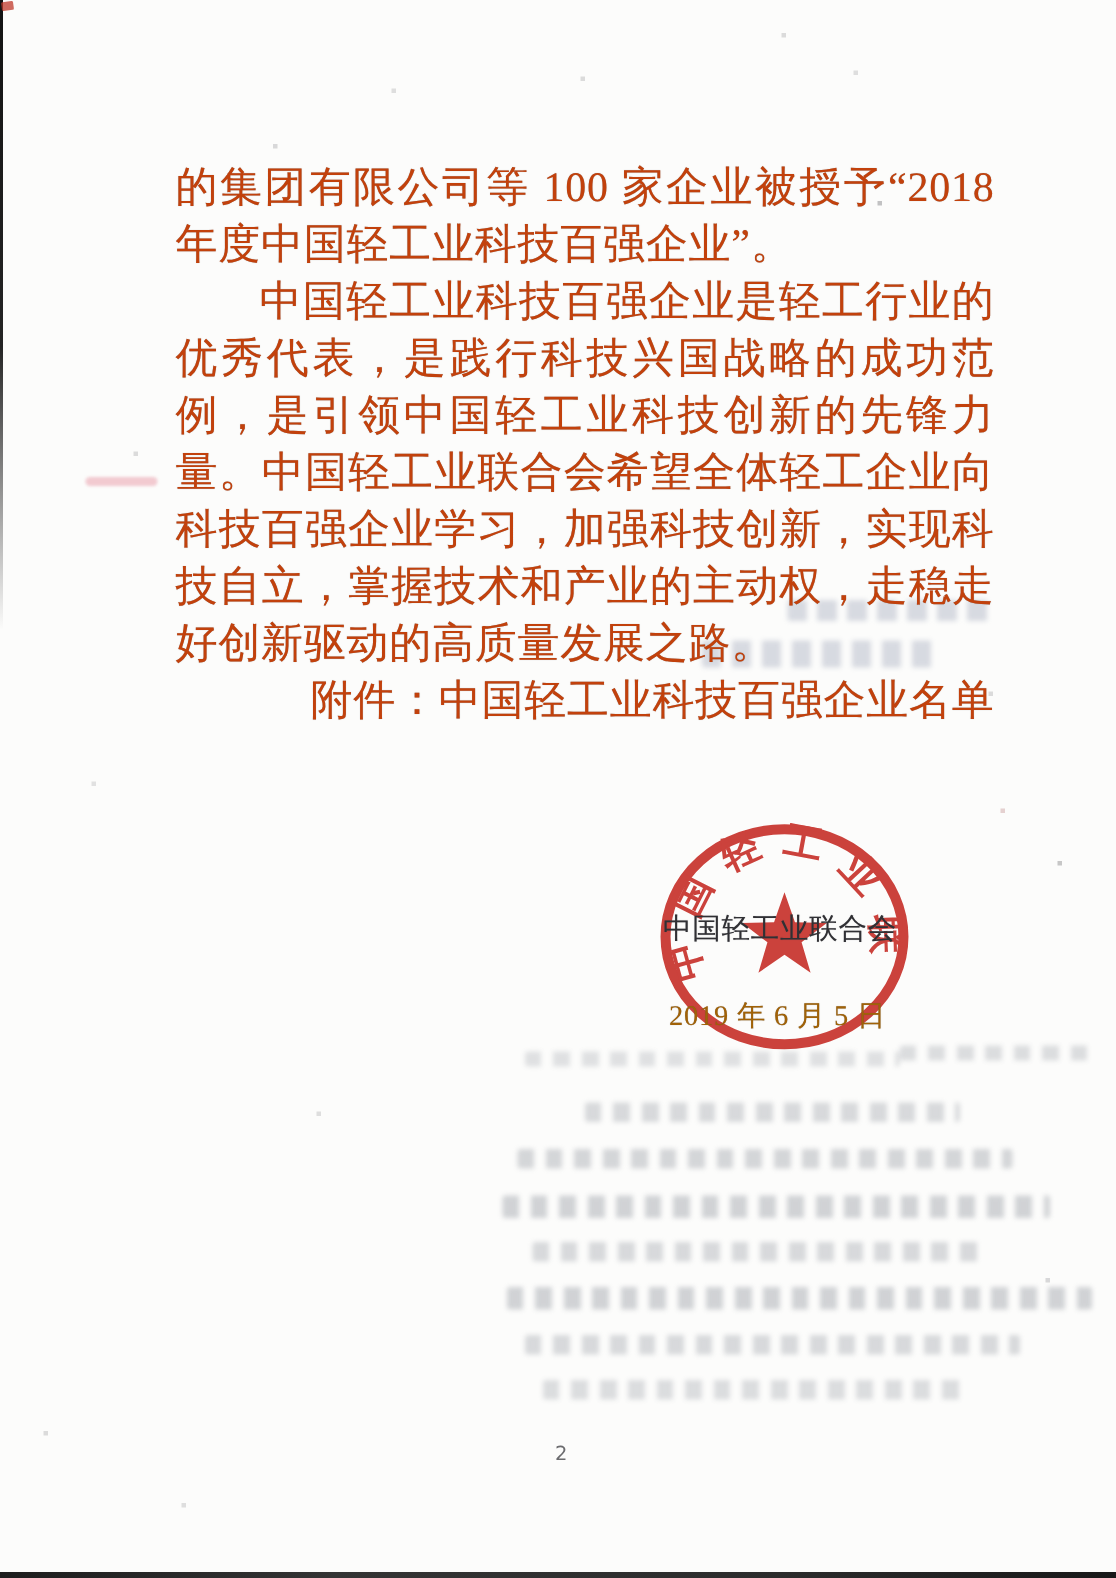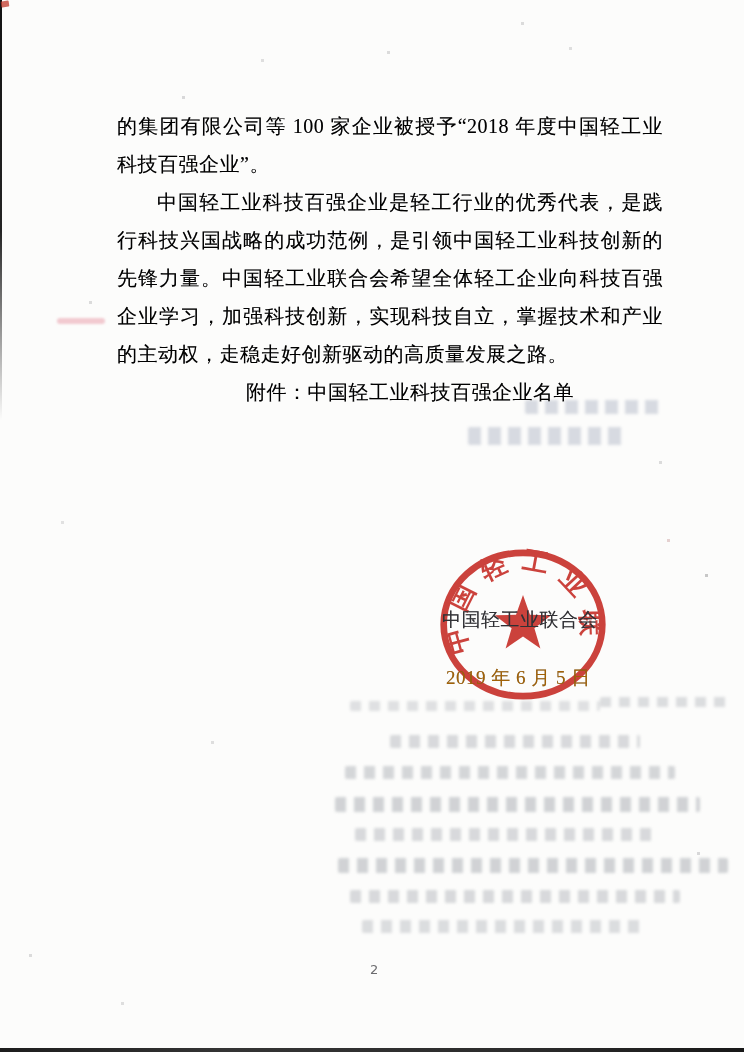--- a/index.html
+++ b/index.html
@@ -5,27 +5,27 @@
   html,body{margin:0;padding:0;}
   body{
     width:744px;height:1052px;position:relative;overflow:hidden;
     background:#fcfcfb;
     font-family:"Liberation Serif","DejaVu Serif",serif;
   }
   .page{position:absolute;inset:0;}
   
   .body-text{
     position:absolute;left:117px;top:107px;width:546px;
-    font-size:20px;line-height:38px;letter-spacing:.5px;
-    color:#000000;text-align:justify;
+    font-size:28px;line-height:38px;letter-spacing:.5px;
+    color:#c2410c;text-align:justify;
     text-shadow:0 0 .5px rgba(70,70,75,.55);
   }
   .body-text p{margin:0;}
   .body-text p.indent{text-indent:2em;font-family:Liberation Serif, serif;}
-  .attachment{margin-top:40px;text-indent:2em;text-align:center;}
+  .attachment{margin-top:40px;text-indent:2em;text-align:right;}
   
   .sig-org{
     position:absolute;left:442px;top:608px;
     font-size:19px;letter-spacing:.5px;line-height:1.3;
     color:#303034;text-shadow:0 0 .5px rgba(70,70,75,.55);white-space:nowrap;
   }
   .sig-date{
     position:absolute;left:446px;top:666px;
     font-size:19px;letter-spacing:.5px;line-height:1.3;
     color:#a16207;text-shadow:0 0 .5px rgba(70,70,75,.55);white-space:nowrap;

